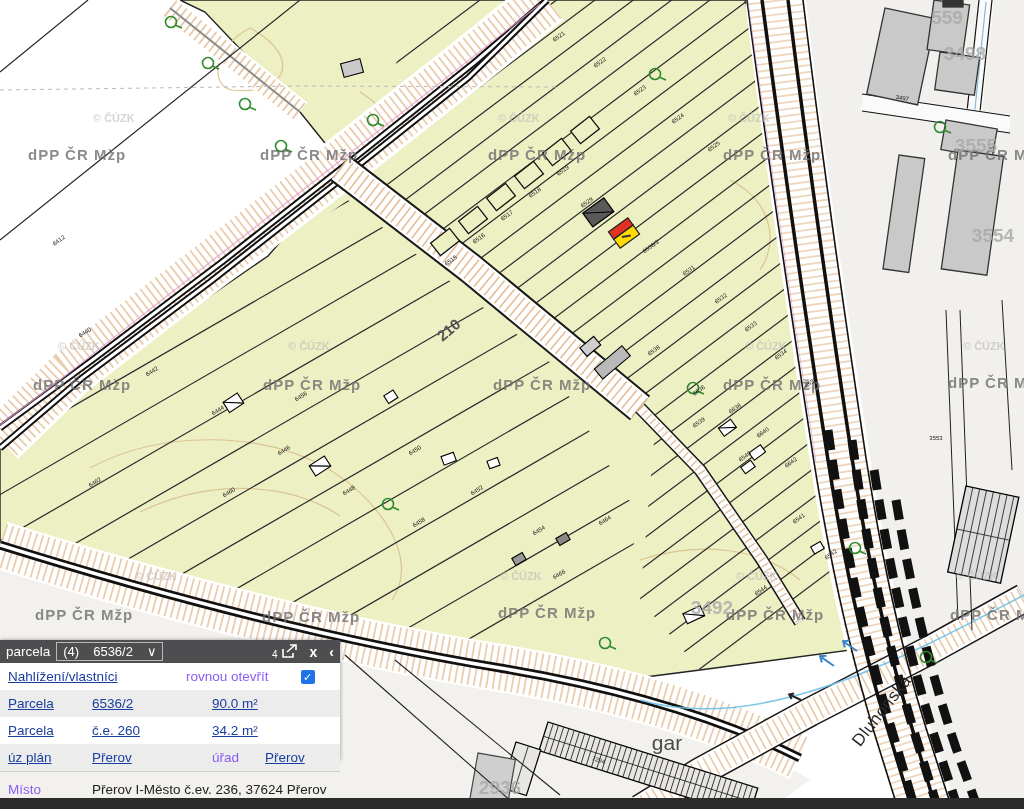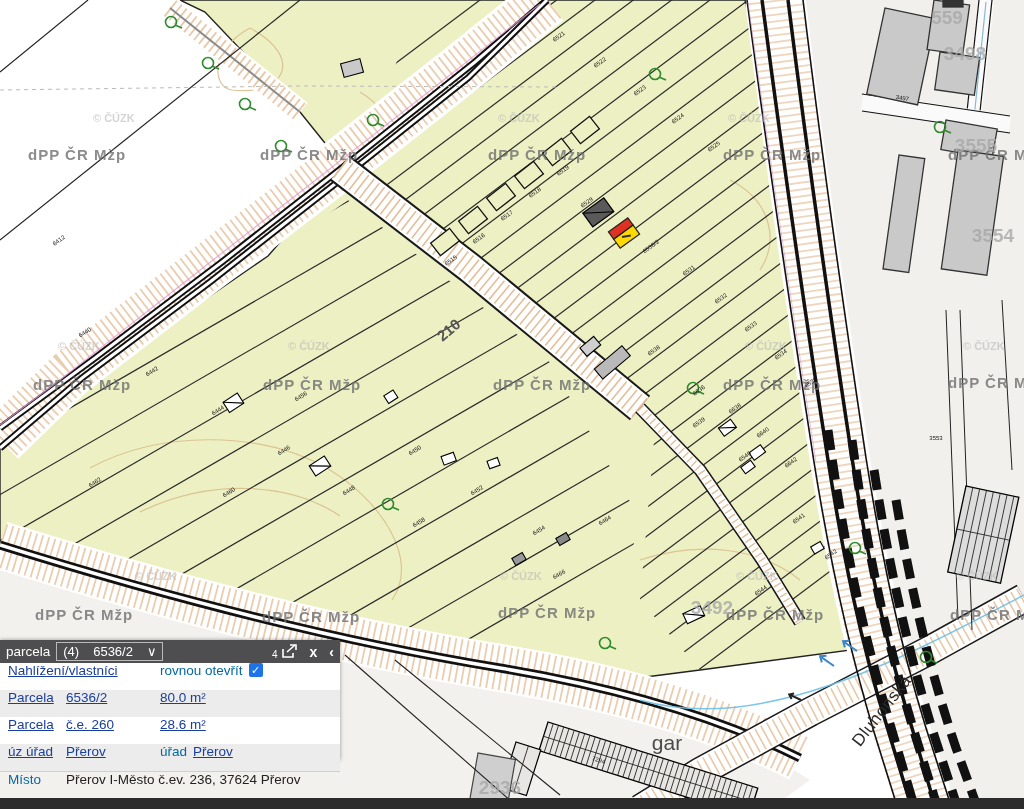--- a/index.html
+++ b/index.html
@@ -10,28 +10,28 @@
   #panel{position:absolute;left:0;top:640px;width:340px;height:120px;background:#fff;
          font-size:13.5px;color:#222;box-shadow:0 0 4px rgba(0,0,0,.4);}
   #panel-header{height:23px;background:#4e4e50;color:#fff;display:flex;align-items:center;
                 padding:0 6px;gap:6px;}
   #panel-header .title{font-size:13.5px;}
   .hdr-select{display:flex;align-items:center;gap:14px;border:1px solid #b9b9b9;
               background:#4e4e50;color:#fff;height:17px;padding:0 6px;font-size:13px;cursor:pointer;}
   .hdr-right{margin-left:auto;display:flex;align-items:center;gap:12px;}
   .hdr-badge{font-size:10px;position:relative;top:3px;margin-right:-9px;}
   .hdr-x,.hdr-chev{font-weight:bold;font-size:14px;cursor:pointer;line-height:1;}
-  .prow{display:flex;height:27px;padding:0 8px;white-space:nowrap;}
+  .prow{display:flex;align-items:center;height:27px;padding:0 8px;white-space:nowrap;gap:26px;}
   .prow.alt{background:#ececec;}
   .prow.place{height:34px;border-top:1px solid #cfcfcf;}
   .prow a{color:#1a3e9e;text-decoration:underline;cursor:pointer;}
   .c1{width:58px;flex:none;}
   .c1w{width:152px;flex:none;}
   .c2{width:94px;flex:none;}
-  .gray{color:#0369a1;}
+  .gray{color:#8b5cf6;}
   .chk{width:14px;height:14px;background:#1e73e8;border-radius:2px;color:#fff;font-size:11px;
        line-height:14px;text-align:center;margin-left:6px;cursor:pointer;}
   #bottombar{position:absolute;left:0;top:798px;width:1024px;height:11px;background:#2c2c2c;}
   svg text{user-select:none;}
 </style>
 </head>
 <body>
 <div id="stage">
 
 <svg id="map" width="1024" height="809" viewBox="0 0 1024 809">
@@ -513,31 +513,31 @@
   </div>
 
   <div class="prow">
     <span class="c1w"><a>Nahlížení/vlastníci</a></span>
     <span class="gray">rovnou otevřít</span>
     <span class="chk">✓</span>
   </div>
   <div class="prow alt">
     <span class="c1"><a>Parcela</a></span>
     <span class="c2"><a>6536/2</a></span>
-    <span><a>80.0 m²</a></span>
+    <span><a>90.0 m²</a></span>
   </div>
   <div class="prow">
     <span class="c1"><a>Parcela</a></span>
     <span class="c2"><a>č.e. 260</a></span>
-    <span><a>28.6 m²</a></span>
+    <span><a>34.2 m²</a></span>
   </div>
   <div class="prow alt">
-    <span class="c1"><a>úz úřad</a></span>
+    <span class="c1"><a>úz plán</a></span>
     <span class="c2"><a>Přerov</a></span>
-    <span class="gray" style="margin-right:6px">úřad</span>
+    <span class="gray" style="">úřad</span>
     <a>Přerov</a>
   </div>
   <div class="prow place">
     <span class="c1 gray">Místo</span>
     <span>Přerov I-Město č.ev. 236, 37624 Přerov</span>
   </div>
 </div>
 
 <div id="bottombar"></div>
 </div>

